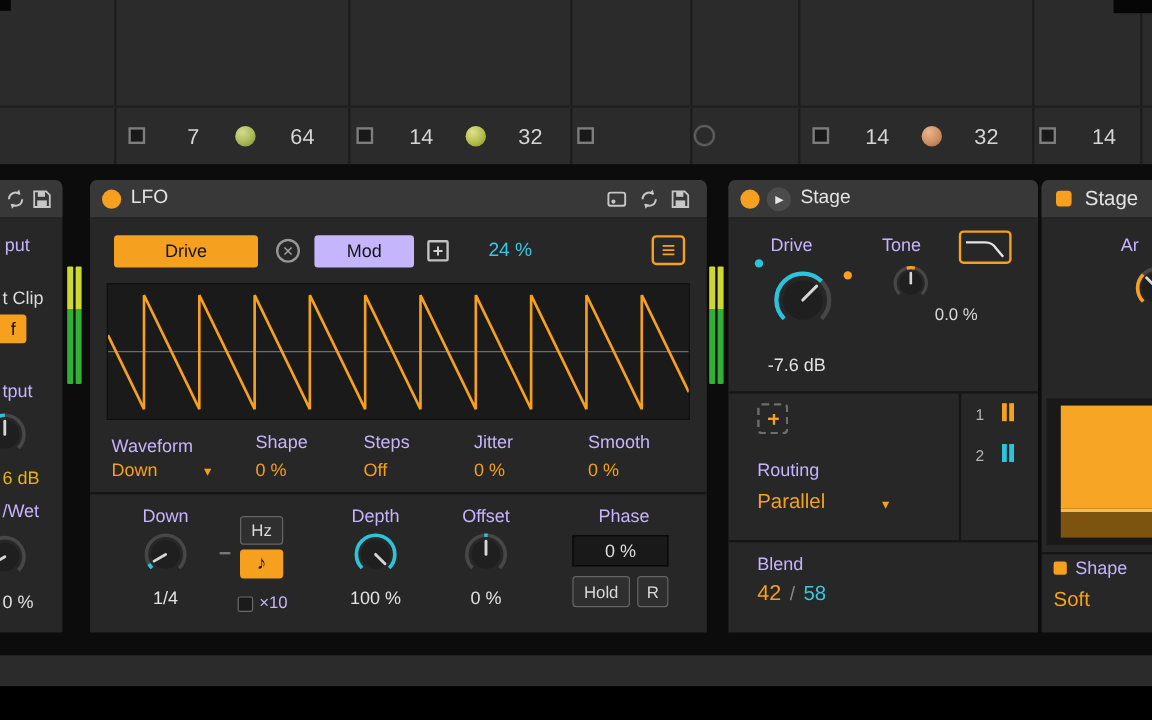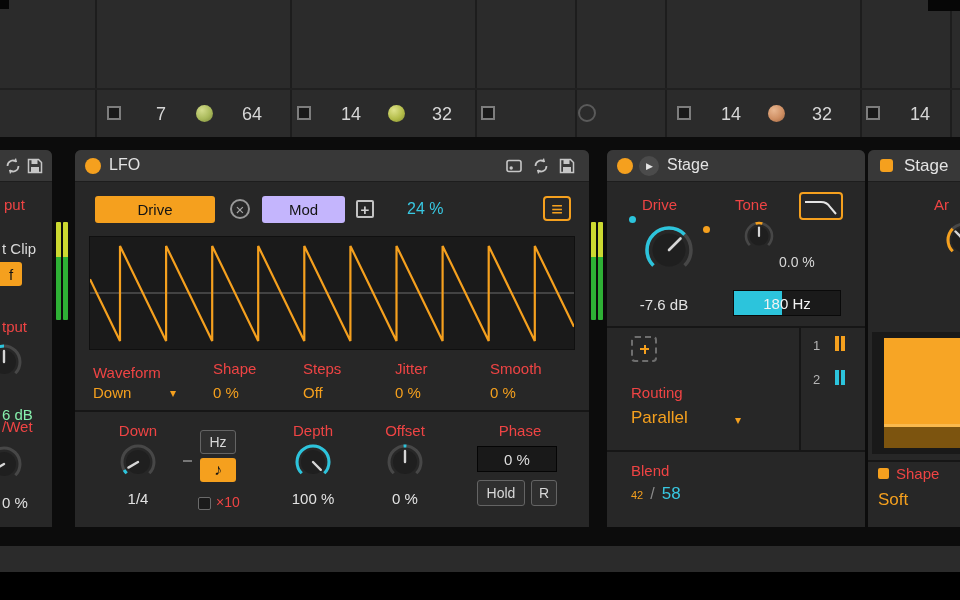--- a/index.html
+++ b/index.html
@@ -4,21 +4,21 @@
 <style>
 *{margin:0;padding:0;box-sizing:border-box}
 html,body{background:#000}
 body{font-family:"Liberation Sans","DejaVu Sans",sans-serif}
 #screen{position:relative;width:960px;height:600px;overflow:hidden;background:#0c0c0c}
 .abs{position:absolute}
 .device{position:absolute;top:150px;height:377px;background:#272727;border-radius:6px 6px 0 0}
 .titlebar{position:absolute;left:0;top:0;width:100%;height:32px;background:#383838;border-radius:6px 6px 0 0;border-bottom:1px solid #1d1d1d}
 .activator{position:absolute;width:16px;height:16px;border-radius:50%;background:#f5a01e}
 .devtitle{position:absolute;color:#e3e3e3;font-size:16px;white-space:nowrap}
-.lbl{position:absolute;color:#ef4444;font-size:15px;white-space:nowrap}
+.lbl{position:absolute;color:#c4b5fd;font-size:15px;white-space:nowrap}
 .orange{color:#f5a01e}
 .cyan{color:#38c8e2}
 .white{color:#e2e2e2}
 .ctr{text-align:center}
 .btn{position:absolute;display:flex;align-items:center;justify-content:center;font-size:15px;border-radius:3px;color:#141414}
 .btn-o{background:#f5a01e}
 .btn-c{background:#c4b5fd}
 .btn-g{background:#2f2f2f;border:1px solid #646464;color:#d8d8d8;font-size:14px}
 .vline{position:absolute;top:0;width:2px;height:137px;background:#1d1d1d}
 .stop-sq{position:absolute;width:14px;height:14px;border:2px solid #7d7d7d;background:#191919}
@@ -93,21 +93,21 @@
     <div class="btn btn-o" style="left:0;top:112px;width:22px;height:24px;border-radius:0 3px 3px 0">f</div>
     <div class="lbl" style="left:2px;top:168px">tput</div>
     <div class="abs" style="left:-16px;top:192px">
       <svg width="40" height="40" viewBox="0 0 40 40">
           <path d="M8.69 31.31 A16 16 0 1 1 31.31 31.31" fill="none" stroke="#474747" stroke-width="3"></path>
           <path d="M8.69 31.31 A16 16 0 0 1 20 4" fill="none" stroke="#2cc4dc" stroke-width="3"></path>
           <circle cx="20" cy="20" r="12" fill="#1f1f1f"></circle>
           <line x1="20" y1="20" x2="20" y2="9" stroke="#d6d6d6" stroke-width="2.4" stroke-linecap="round"></line>
         </svg>
     </div>
-    <div class="lbl" style="left:2px;top:256px;color:#86efac">6 dB</div>
+    <div class="lbl" style="left:2px;top:240px;color:#eab308">6 dB</div>
     <div class="lbl" style="left:2px;top:268px">/Wet</div>
     <div class="abs" style="left:-16px;top:294px">
       <svg width="40" height="40" viewBox="0 0 40 40">
           <path d="M8.69 31.31 A16 16 0 1 1 31.31 31.31" fill="none" stroke="#474747" stroke-width="3"></path>
           <path d="M8.69 31.31 A16 16 0 0 1 6.14 28" fill="none" stroke="#2cc4dc" stroke-width="3"></path>
           <circle cx="20" cy="20" r="12" fill="#1f1f1f"></circle>
           <line x1="20" y1="20" x2="10.4" y2="25.6" stroke="#d6d6d6" stroke-width="2.4" stroke-linecap="round"></line>
         </svg>
     </div>
     <div class="lbl" style="left:2px;top:344px;color:#e0e0e0">0 %</div>
@@ -241,24 +241,20 @@
           <circle cx="18" cy="18" r="9.5" fill="#1f1f1f"></circle>
           <line x1="18" y1="18" x2="18" y2="9.5" stroke="#d6d6d6" stroke-width="2.2" stroke-linecap="round"></line>
         </svg>
     </div>
     <div class="lbl" style="left:172px;top:104px;font-size:14px;color:#d8d8d8">0.0 %</div>
     <div class="abs" style="left:192px;top:42px;width:44px;height:28px;border:2px solid #f5a01e;border-radius:4px">
       <svg width="40" height="24" viewBox="0 0 40 24">
           <path d="M4 8 H20 Q26 8 29 13 L35 20" fill="none" stroke="#e4e4e4" stroke-width="2"></path>
         </svg>
     </div>
-    <div class="abs" style="left:126px;top:140px;width:108px;height:26px;background:#1a1a1a;border:1px solid #0a0a0a">
-      <div class="abs" style="left:0;top:0;width:45%;height:100%;background:#2cc4dc"></div>
-      <div class="abs ctr" style="left:0;top:4px;width:100%;color:#f2f2f2;font-size:15px">180 Hz</div>
-    </div>
 
     <div class="hdiv" style="left:0;top:176px;width:258px;height:2px"></div>
 
     <div class="abs" style="left:24px;top:186px;width:26px;height:26px;border:2px dashed #6e6e6e;border-radius:4px">
       <div class="abs" style="left:7px;top:10px;width:9px;height:2px;background:#f5a01e"></div>
       <div class="abs" style="left:10.5px;top:6.5px;width:2px;height:9px;background:#f5a01e"></div>
     </div>
     <div class="lbl" style="left:24px;top:234px">Routing</div>
     <div class="lbl orange" style="left:24px;top:258px;font-size:17px">Parallel</div>
     <span class="abs orange" style="left:128px;top:263px;font-size:12px">▾</span>
@@ -267,21 +263,21 @@
     <div class="lbl" style="left:206px;top:188px;font-size:13px;color:#b5b5b5">1</div>
     <div class="abs" style="left:228px;top:186px;width:4px;height:15px;background:#f5a01e"></div>
     <div class="abs" style="left:234px;top:186px;width:4px;height:15px;background:#f5a01e"></div>
     <div class="lbl" style="left:206px;top:222px;font-size:13px;color:#b5b5b5">2</div>
     <div class="abs" style="left:228px;top:220px;width:4px;height:15px;background:#2cc4dc"></div>
     <div class="abs" style="left:234px;top:220px;width:4px;height:15px;background:#2cc4dc"></div>
 
     <div class="hdiv" style="left:0;top:300px;width:258px;height:2px"></div>
     <div class="lbl" style="left:24px;top:312px">Blend</div>
     <div class="abs" style="left:24px;top:334px;display:flex;gap:7px;align-items:baseline">
-      <span class="orange" style="font-size:11px">42</span>
+      <span class="orange" style="font-size:18px">42</span>
       <span style="color:#8a8a8a;font-size:16px">/</span>
       <span class="cyan" style="font-size:17px">58</span>
     </div>
   </div>
 
   <div class="device" style="left:868px;width:122px">
     <div class="titlebar">
       <div class="abs" style="left:12px;top:9px;width:13px;height:13px;border-radius:3px;background:#f5a01e"></div>
       <div class="devtitle" style="left:36px;top:6px;font-size:17px">Stage</div>
     </div>

